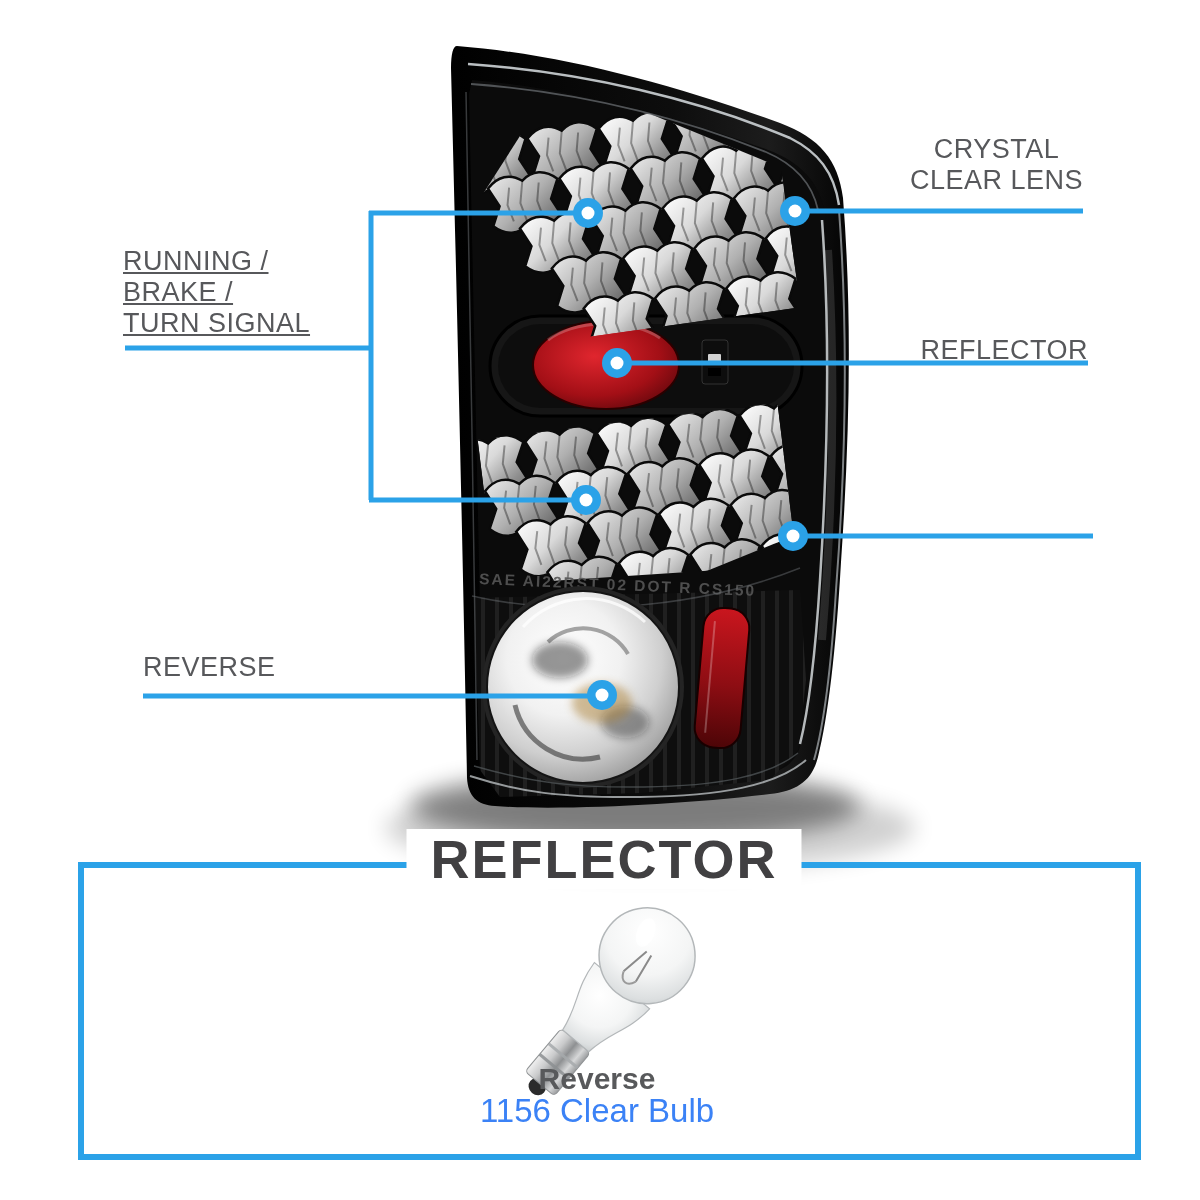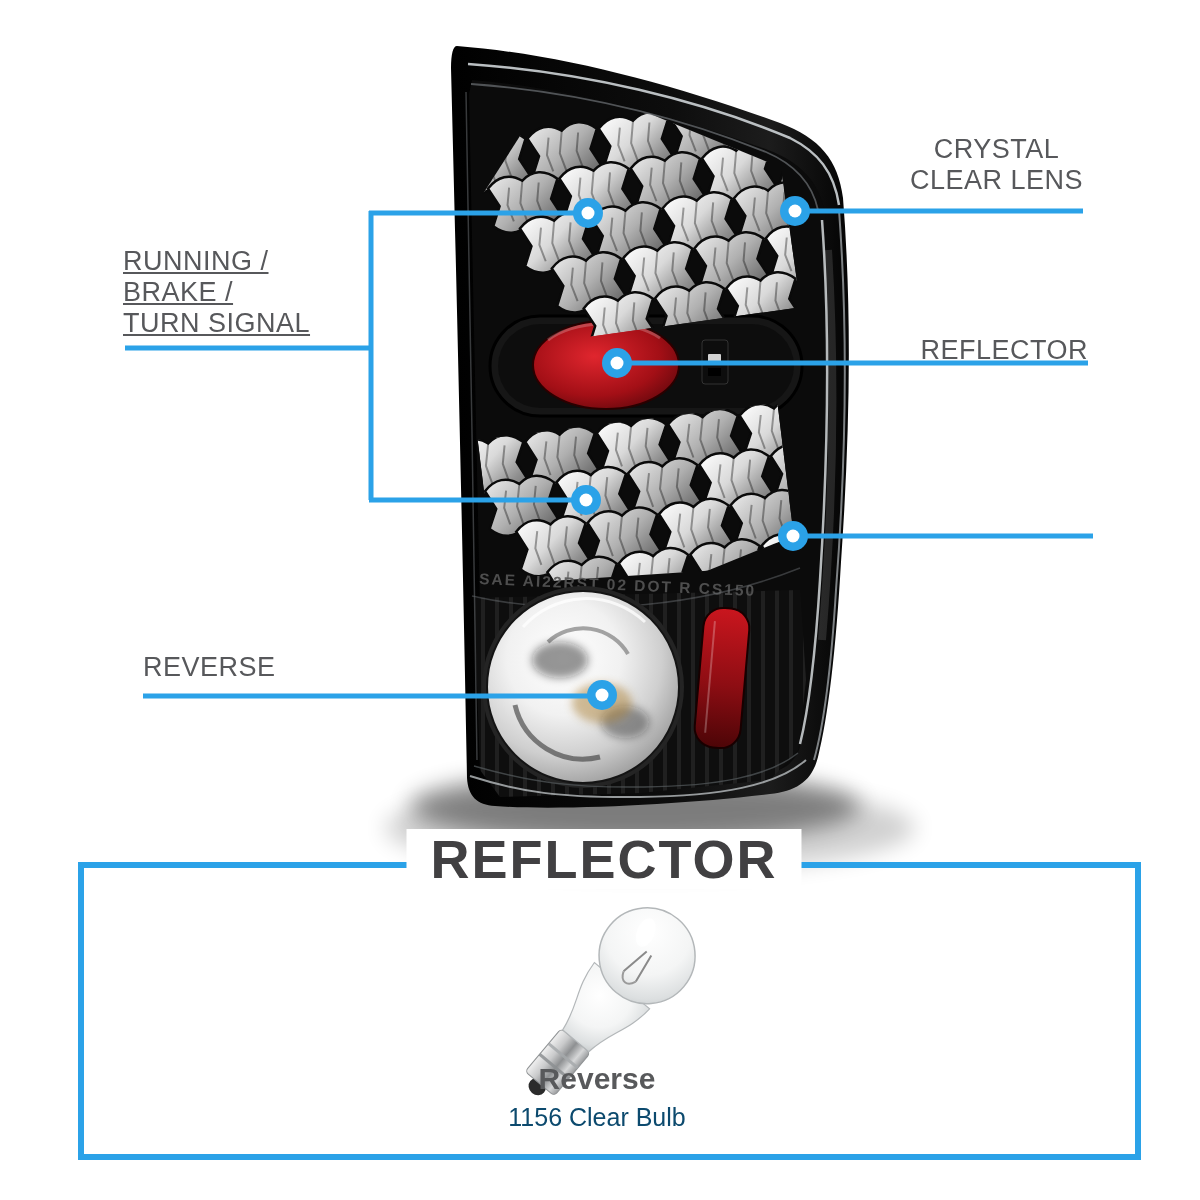--- a/index.html
+++ b/index.html
@@ -17,21 +17,21 @@
   .lbl-blackhousing { right:107px; top:464px; }
   .lbl-reverse { left:143px; top:652px; }
   .included-box { position:absolute; left:78px; top:862px; width:1063px; height:298px;
                   border:6px solid var(--accent); }
   .included-title { position:absolute; top:829px; left:604px; transform:translateX(-50%);
                     background:#fff; padding:0 24px; font-size:54px; font-weight:bold;
                     letter-spacing:2px; color:var(--heading); line-height:60px; }
   .item-name { position:absolute; top:1062px; left:597px; transform:translateX(-50%);
                font-size:30px; font-weight:bold; color:#58595b; }
   .item-desc { position:absolute; top:1092px; left:597px; transform:translateX(-50%);
-               font-size:25px; color:#0c4a6e;margin-top:11px; }
+               font-size:33px; color:#3b82f6; }
   .leader { stroke:var(--accent); stroke-width:5; fill:none; }
   .dot-outer { fill:var(--accent); }
   .dot-inner { fill:#ffffff; }
   .emboss { font-family:"Liberation Sans", sans-serif; font-size:15.5px; letter-spacing:2px;
             fill:#565656; opacity:.9; font-weight:bold; }
 </style>
 </head>
 <body>
 
 <div class="page">

